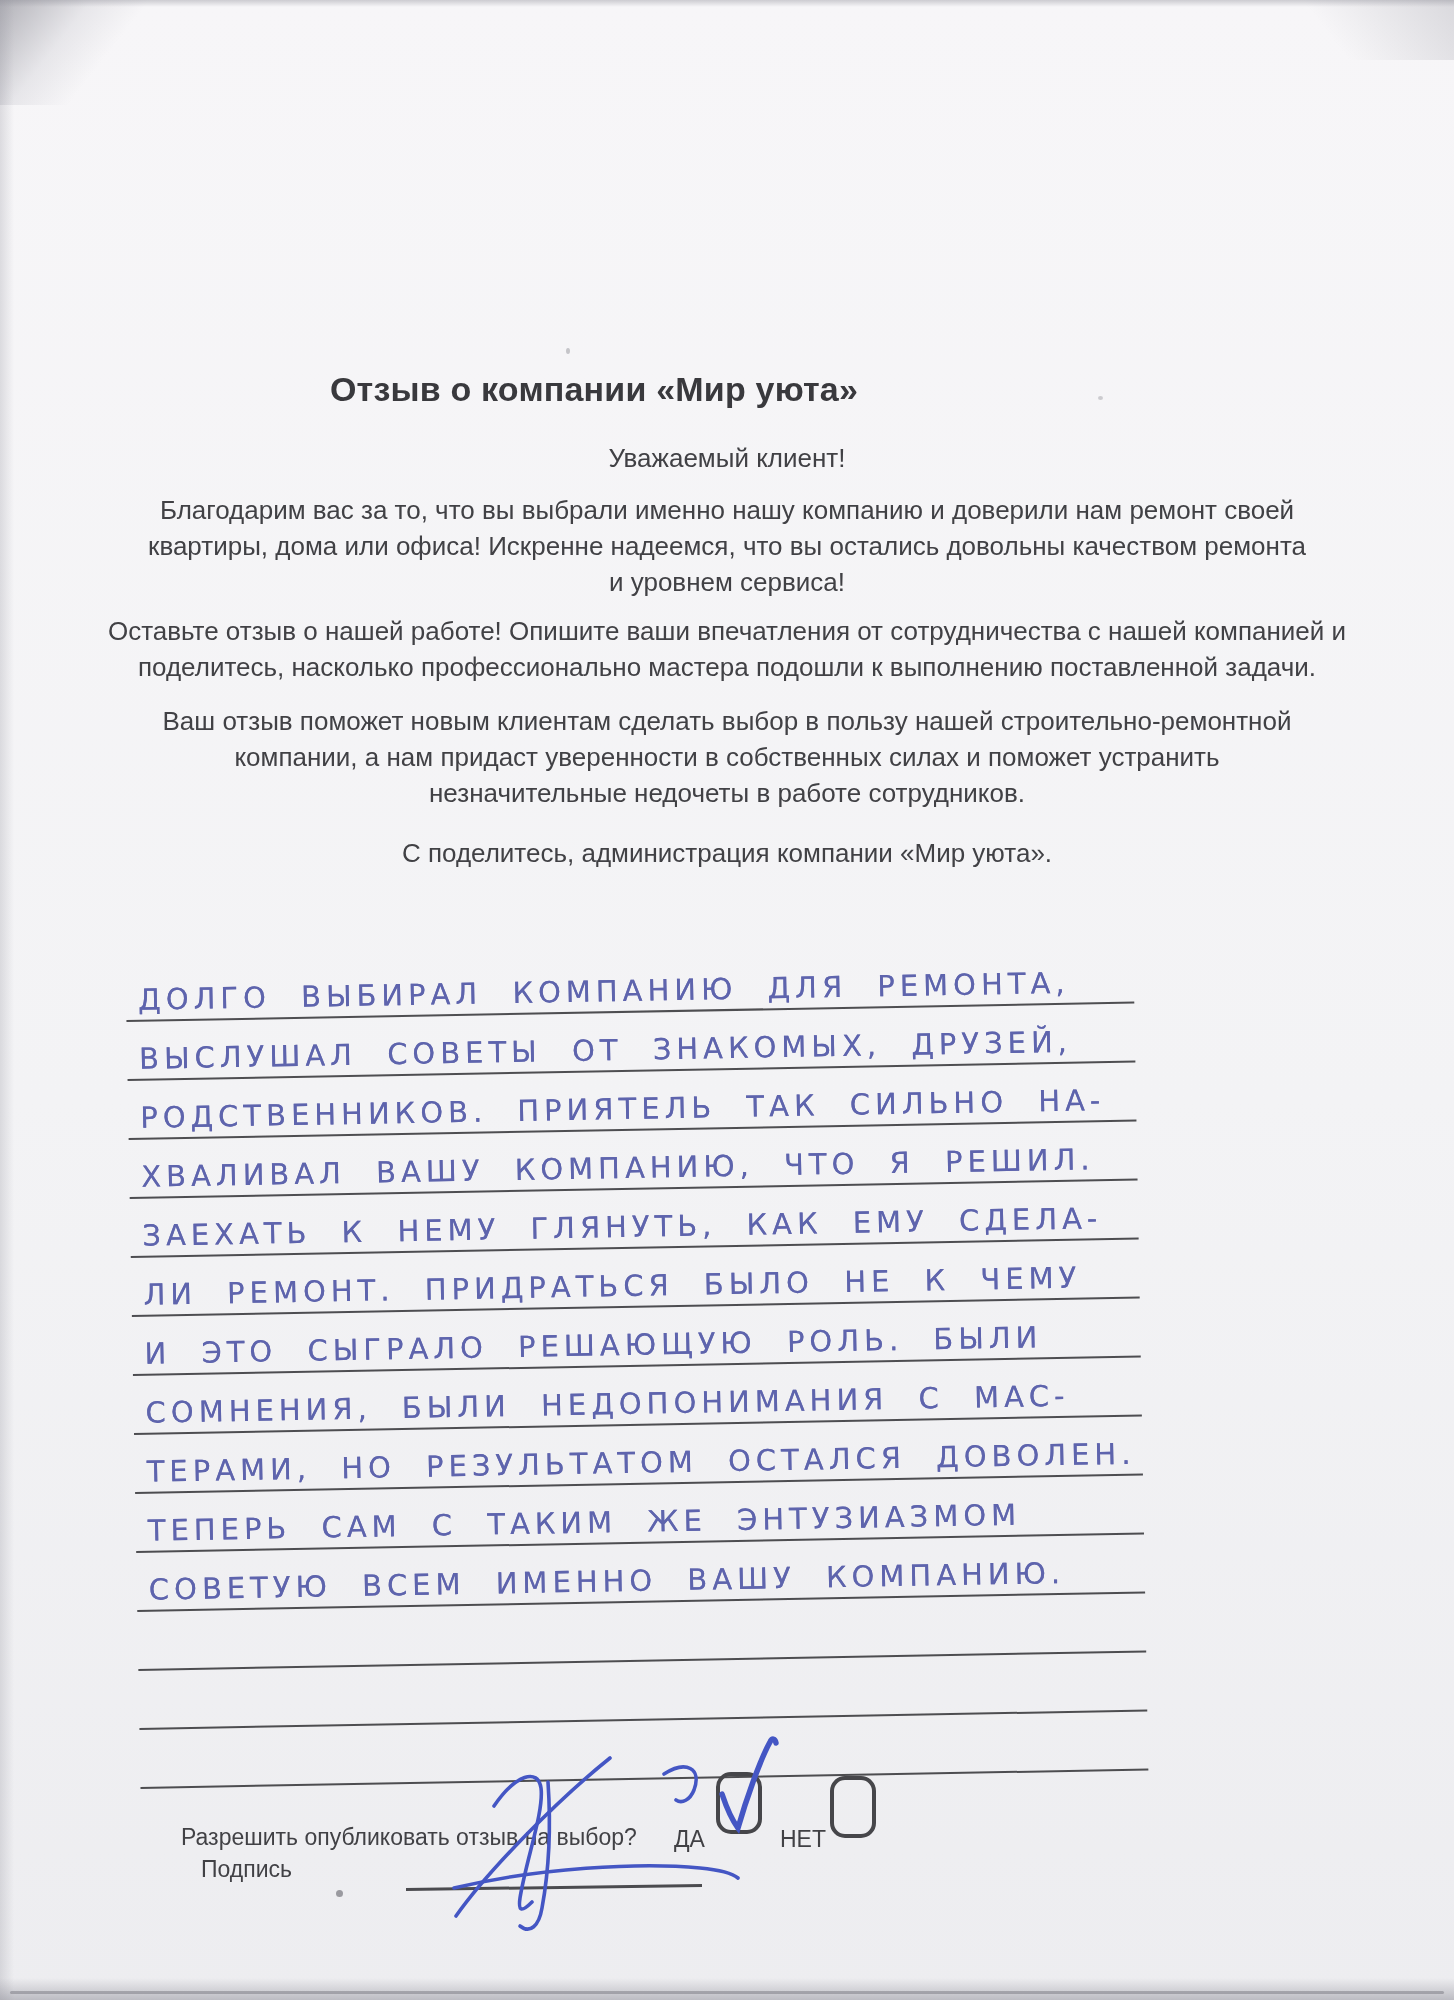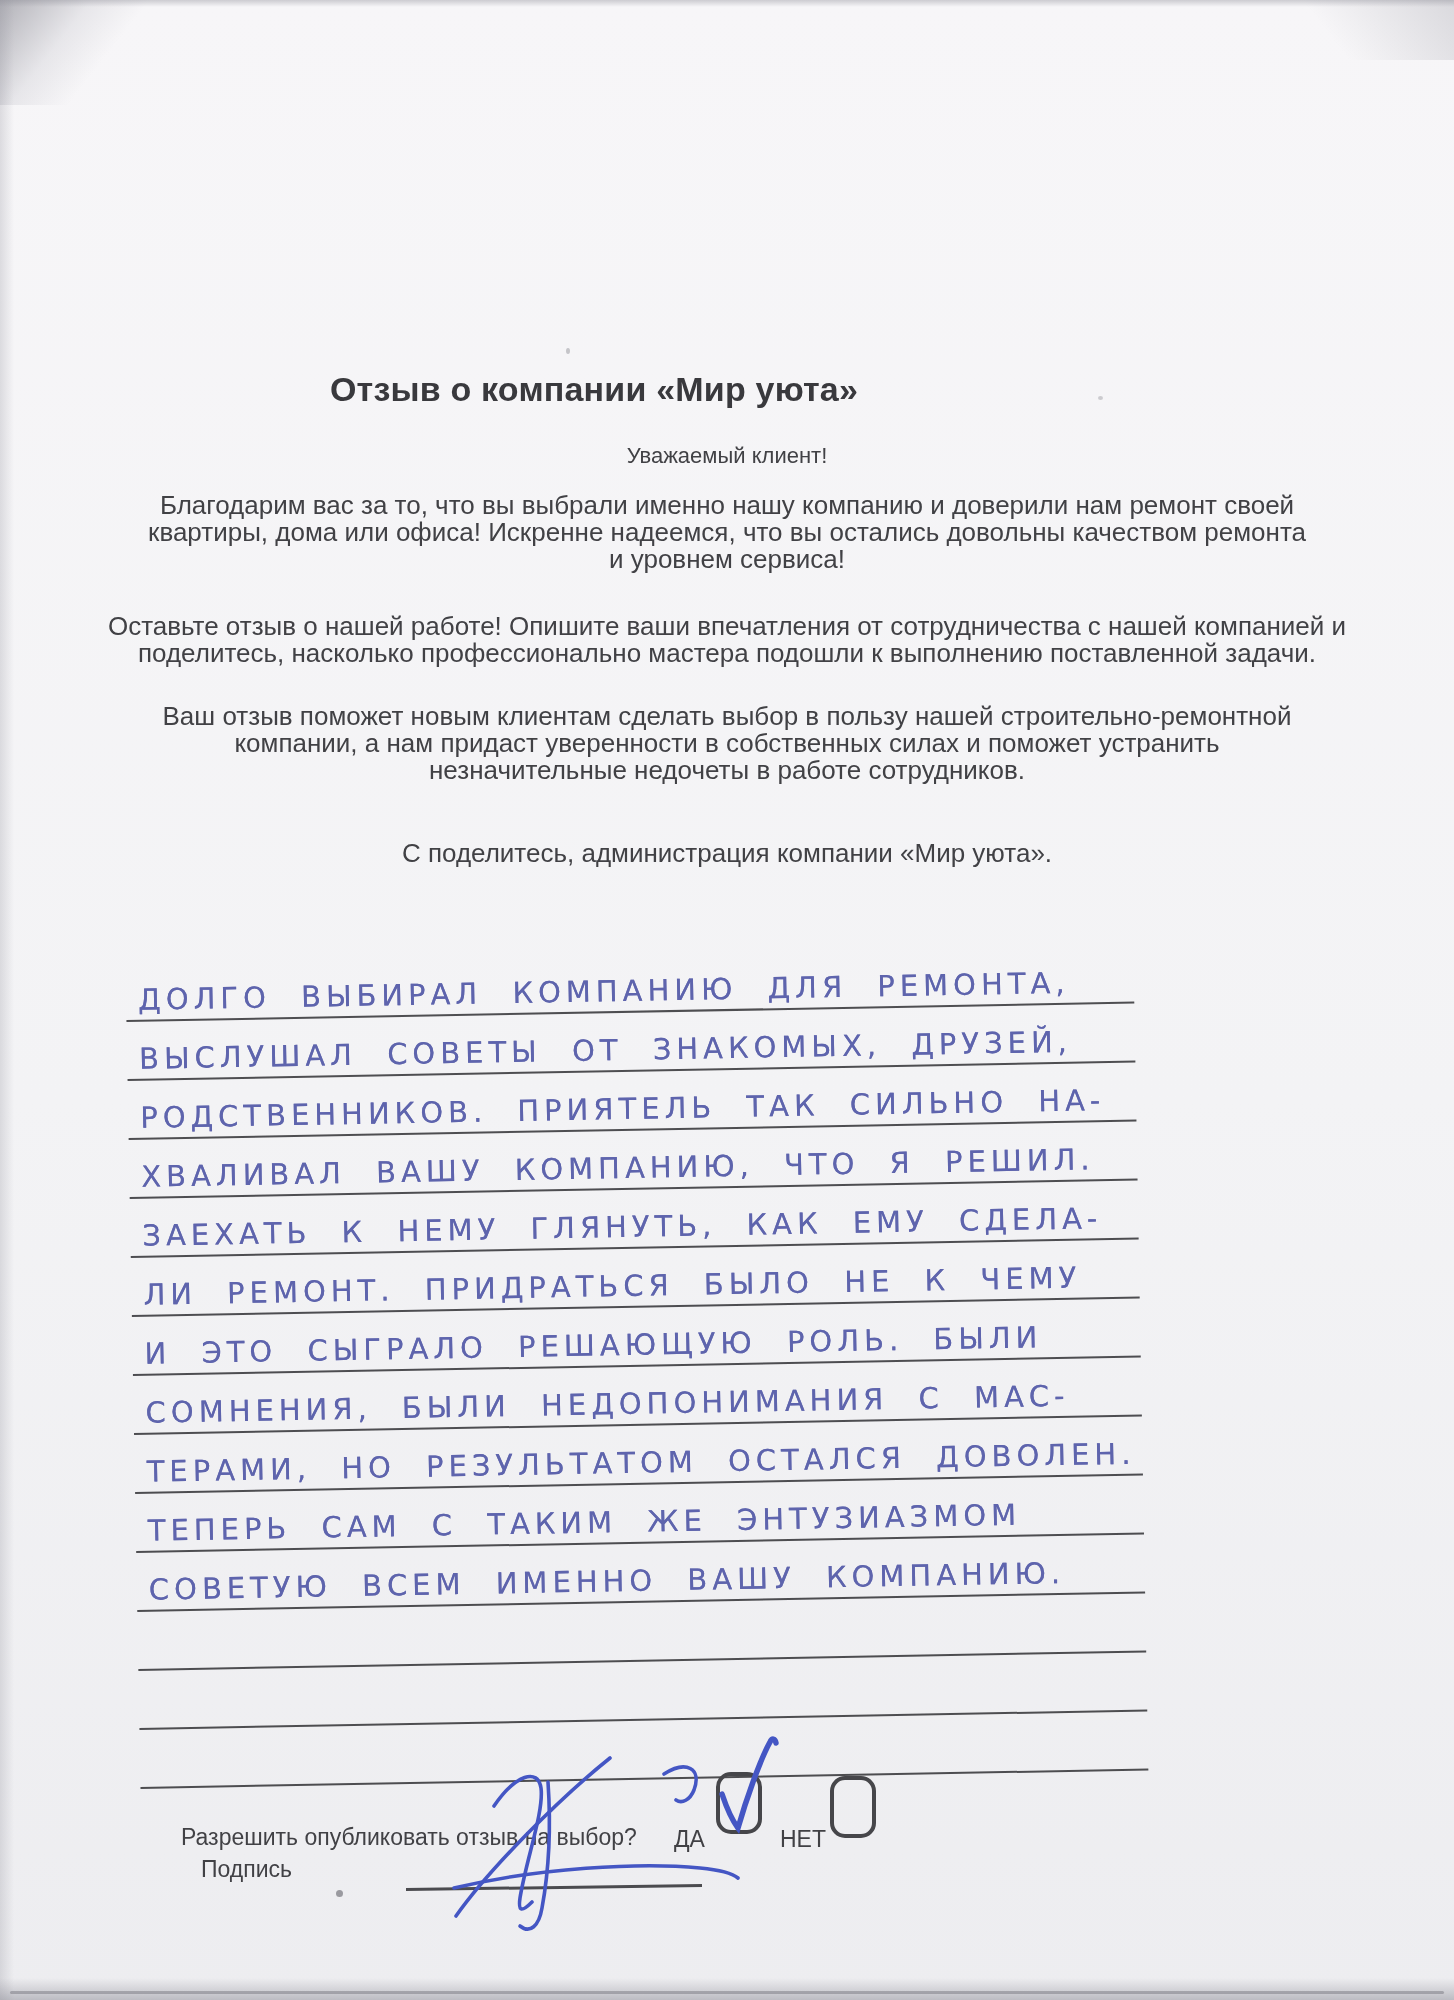--- a/index.html
+++ b/index.html
@@ -21,23 +21,23 @@
 
   
   .logo-wrap{position:absolute;left:508px;top:118px;width:560px;height:180px;}
   .logo-icon{position:absolute;left:0;top:0;}
   .brand{position:absolute;left:212px;top:32px;font-size:43px;font-weight:800;color:#2b3542;letter-spacing:.5px;}
   .tagline{position:absolute;left:215px;top:82px;font-size:17px;font-weight:700;color:#2b3542;letter-spacing:.3px;}
 
   
   .doc-title{position:absolute;left:0;width:1188px;top:370px;text-align:center;
     font-size:34px;font-weight:700;color:#39393d;letter-spacing:.2px;}
-  .greeting{position:absolute;left:0;width:1454px;top:443px;text-align:center;font-size:22px;color:#414145;}
+  .greeting{position:absolute;left:0;width:1454px;top:443px;text-align:center;font-size:26px;color:#414145;}
   .para{position:absolute;left:50%;transform:translateX(-50%);text-align:center;
-    font-size:26px;line-height:27px;color:#414145;margin:0;}
+    font-size:26px;line-height:36px;color:#414145;margin:0;}
   .p1{top:492px;width:1175px;}
   .p2{top:613px;width:1260px;}
   .p3{top:703px;width:1190px;}
   .closing{position:absolute;left:0;width:1454px;top:838px;text-align:center;font-size:26px;color:#414145;}
 
   
   .write-area{position:absolute;left:133px;top:963px;width:1008px;height:830px;
     transform:rotate(-1.05deg);transform-origin:0 50%;}
   .write-row{position:absolute;left:0;width:1008px;height:59px;box-sizing:border-box;
     border-bottom:2px solid rgba(48,48,52,.85);}

